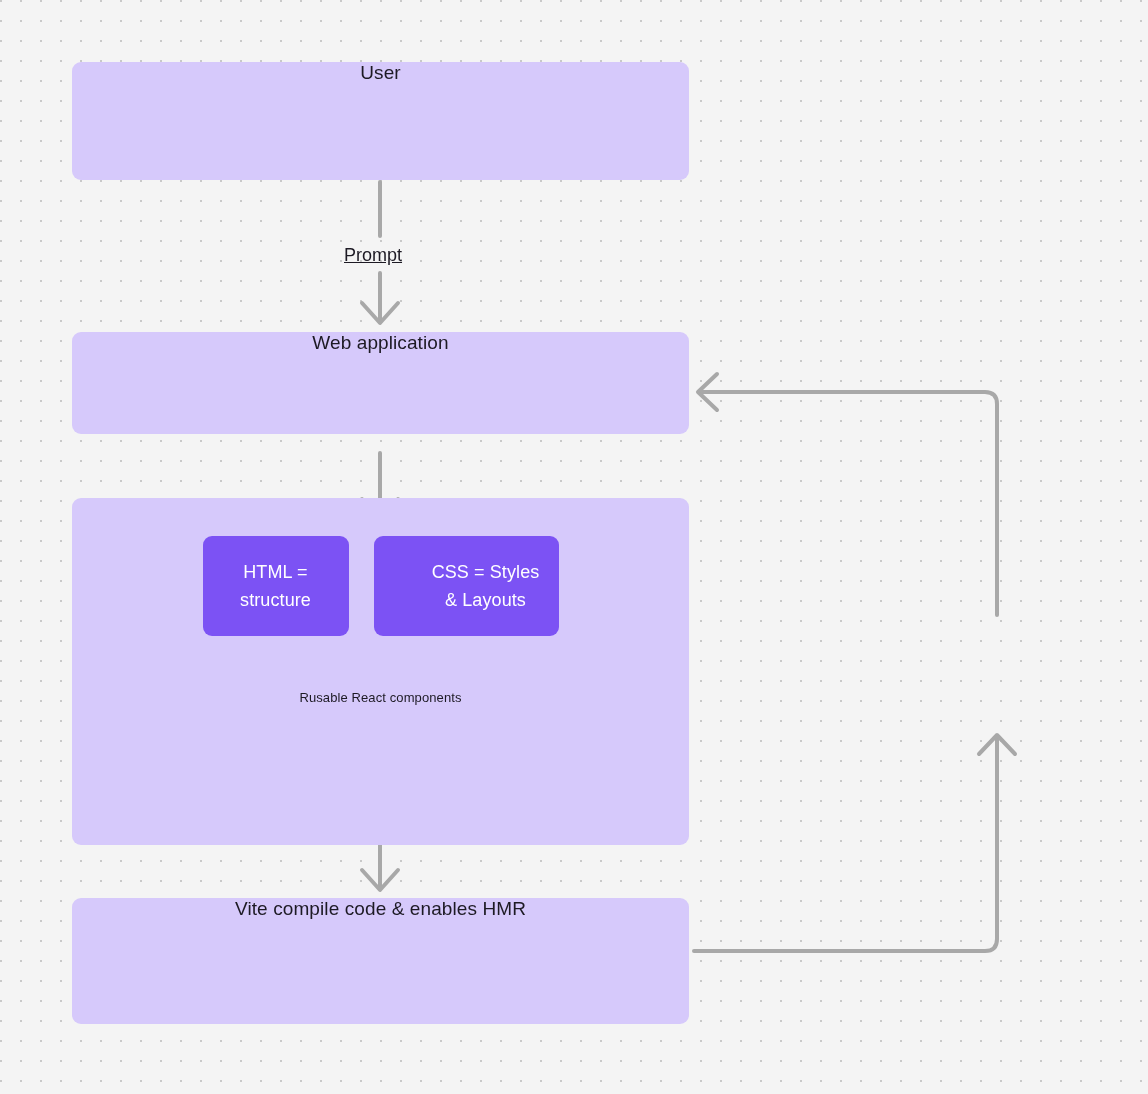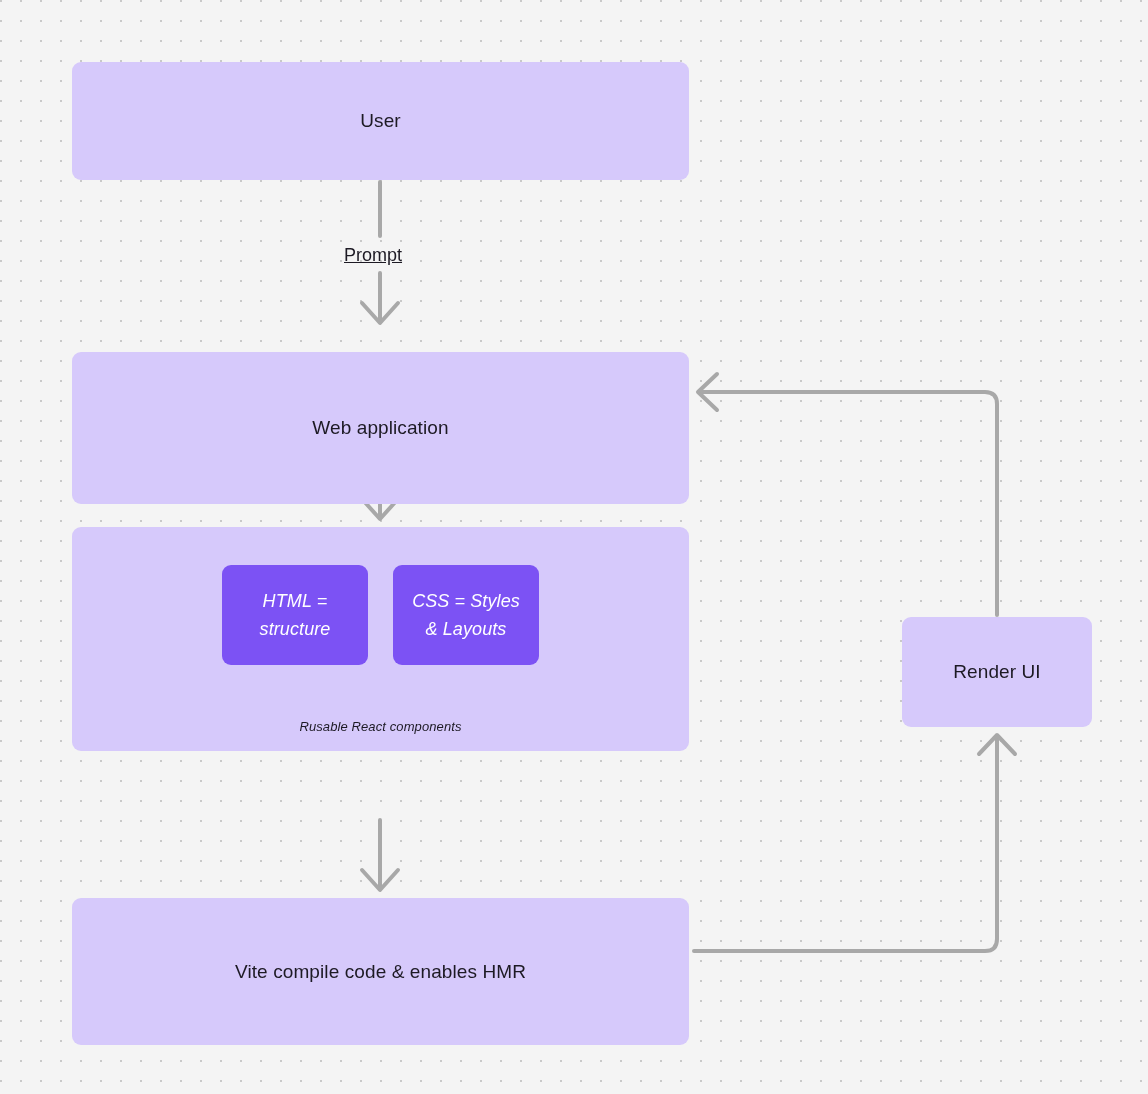--- a/index.html
+++ b/index.html
@@ -32,51 +32,50 @@
     width: 1148px;
     height: 1094px;
     pointer-events: none;
   }
 
   .node {
     position: absolute;
     box-sizing: border-box;
     border-radius: 9px;
     display: flex;
-    align-items: center;
     justify-content: center;
     text-align: center;
   }
 
   .node-lavender {
     background-color: #d6c9fb;
     color: #1d1a24;
     font-size: 19px;
     letter-spacing: 0.1px;
   }
 
   
   #node-user        { left: 72px;  top: 62px;  width: 617px; height: 118px; }
-  #node-webapp      { left: 72px;  top: 332px; width: 617px; height: 152px; margin-top: 20px; }
-  #node-components  { left: 72px;  top: 527px; width: 617px; height: 224px;
-                      display: block; font-style: italic; }
-  #node-vite        { left: 72px;  top: 898px; width: 617px; height: 147px; }
+  #node-webapp      { left: 72px;  top: 332px; width: 617px; height: 102px; }
+  #node-components  { left: 72px;  top: 498px; width: 617px; height: 347px;
+                      display: block; }
+  #node-vite        { left: 72px;  top: 898px; width: 617px; height: 126px; }
   #node-render      { left: 902px; top: 617px; width: 190px; height: 110px; }
 
   .sub-row {
     position: absolute;
     left: 0;
     top: 38px;
     width: 617px;
     display: flex;
     justify-content: center;
     gap: 25px;
   }
   #node-html   { width: 146px; height: 100px; }
-  #node-css    { width: 146px; height: 100px; }
+  #node-css    { width: 146px; height: 100px; padding-left: 39px; }
   #node-js     { width: 146px; height: 100px; }
 
   .sub-node {
     position: relative;
     background-color: #7c52f4;
     color: #ffffff;
     border-radius: 9px;
     display: flex;
     align-items: center;
     justify-content: center;
@@ -164,17 +163,14 @@
 &amp; Layouts</span>
       </div>
     </div>
     <div class="group-caption">Rusable React components</div>
   </div>
 
   <div class="node node-lavender" id="node-vite">
     <span>Vite compile code &amp; enables HMR</span>
   </div>
 
-  <div class="node node-lavender" id="node-render">
-    <span>Render UI</span>
-  </div>
 
 </div>
 
 </body></html>

